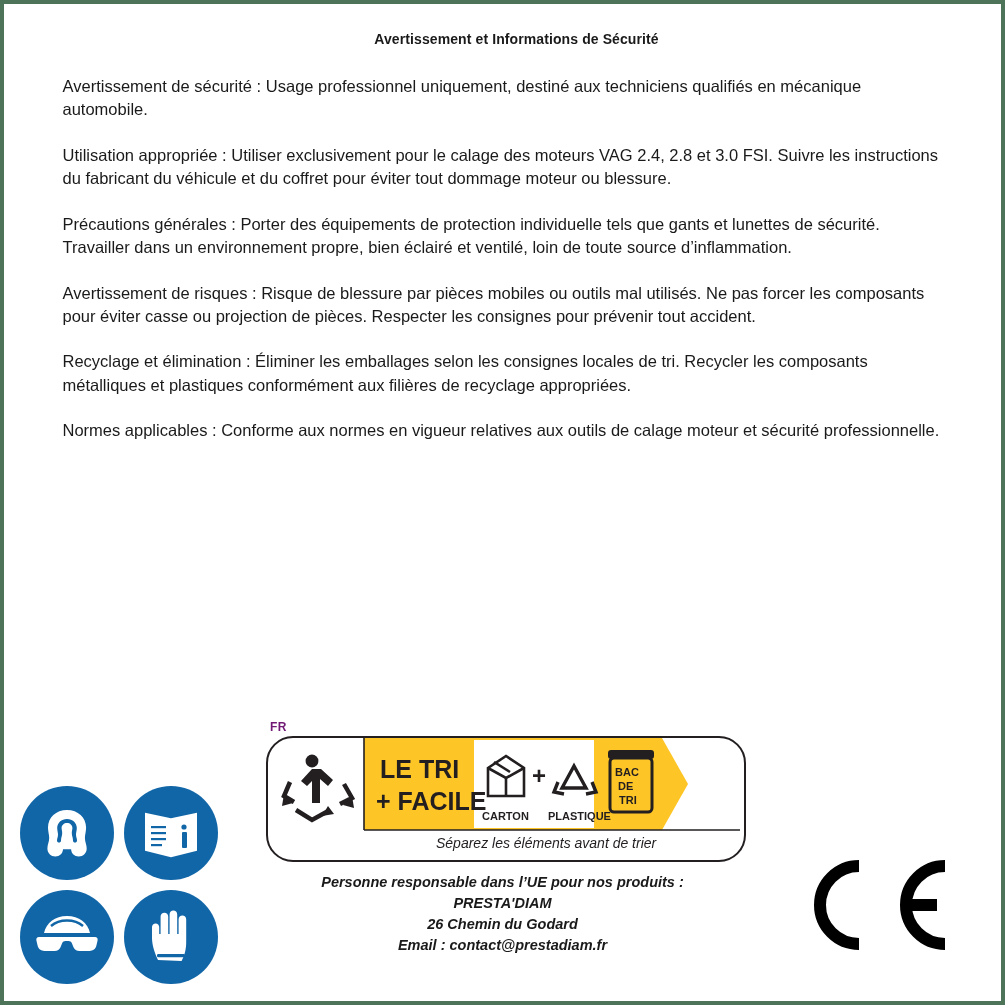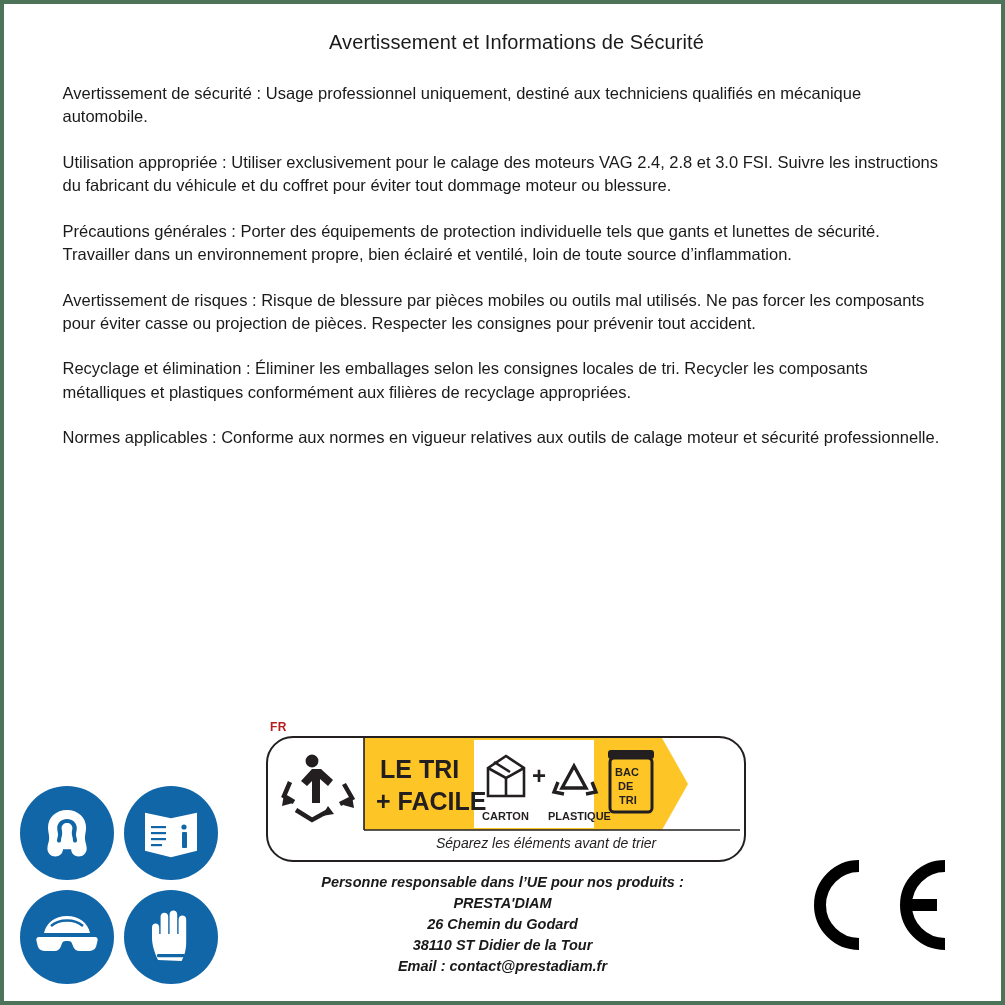--- a/index.html
+++ b/index.html
@@ -12,22 +12,22 @@
   }
   .page{
     box-sizing:border-box;
     width:1005px;height:1005px;
     border:4px solid #4d7459;
     background:#ffffff;
     position:relative;
   }
   .doc-title{
     text-align:center;
-    font-weight:normal;
-    font-size:20px;
+    font-weight:bold;
+    font-size:14px;
     margin-top:27px;
     letter-spacing:.1px;
     margin-left:28px;
   }
   .body-block{
     margin:0 auto;
     width:880px;
     padding-top:28px;
   }
   .para{
@@ -59,21 +59,21 @@
   .picto svg{display:block;width:94px;height:94px;}
 
   
   .tri-label{
     position:absolute;
     left:262px;top:716px;
     width:480px;height:140px;
   }
   .tri-fr{
     position:absolute;left:4px;top:0;
-    font-size:12px;font-weight:bold;color:#b91c1c;
+    font-size:12px;font-weight:bold;color:#701a75;
     letter-spacing:.5px;
   }
   .tri-box{
     position:absolute;left:0;top:16px;
     width:476px;height:122px;
     border:2px solid #231f20;
     border-radius:27px;
     background:#ffffff;
     overflow:hidden;
   }
@@ -235,21 +235,20 @@
         <line x1="96" y1="0" x2="96" y2="92" stroke="#231f20" stroke-width="1.6"></line>
         <text x="168" y="110" font-family="Liberation Sans, sans-serif" font-style="italic" font-size="14" fill="#231f20">Séparez les éléments avant de trier</text>
       </svg>
     </div>
   </div>
 
   <div class="resp">
     <div>Personne responsable dans l’UE pour nos produits :</div>
     <div>PRESTA'DIAM</div>
     <div>26 Chemin du Godard</div>
-    <div>38110 ST Didier de la Tour</div>
     <div>Email : contact@prestadiam.fr</div>
   </div>
 
   <div class="ce">
     <svg width="156" height="110" viewBox="0 0 156 110">
       <g fill="none" stroke="#000000" stroke-width="12">
         <path d="M62 16 A39 39 0 1 0 62 94"></path>
         <path d="M148 16 A39 39 0 1 0 148 94"></path>
         <path d="M109 55 L140 55"></path>
       </g>

